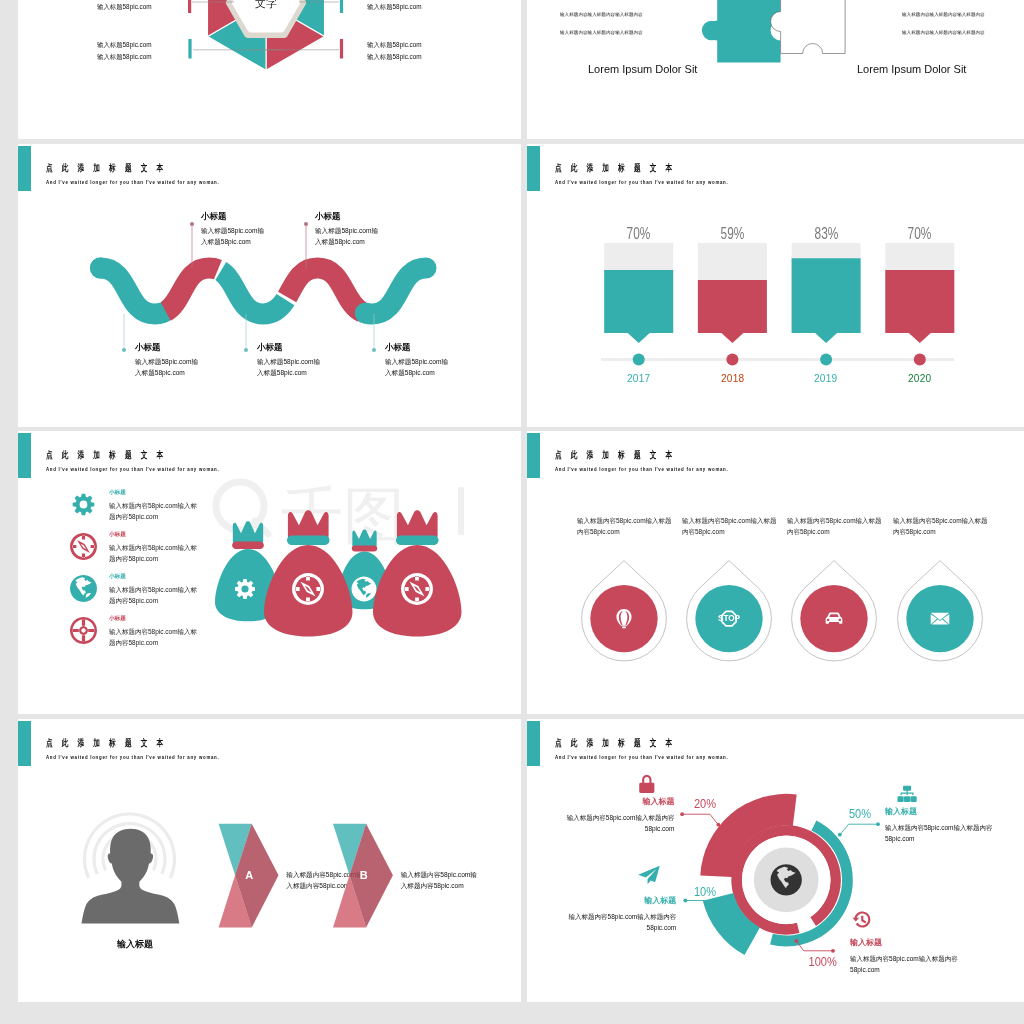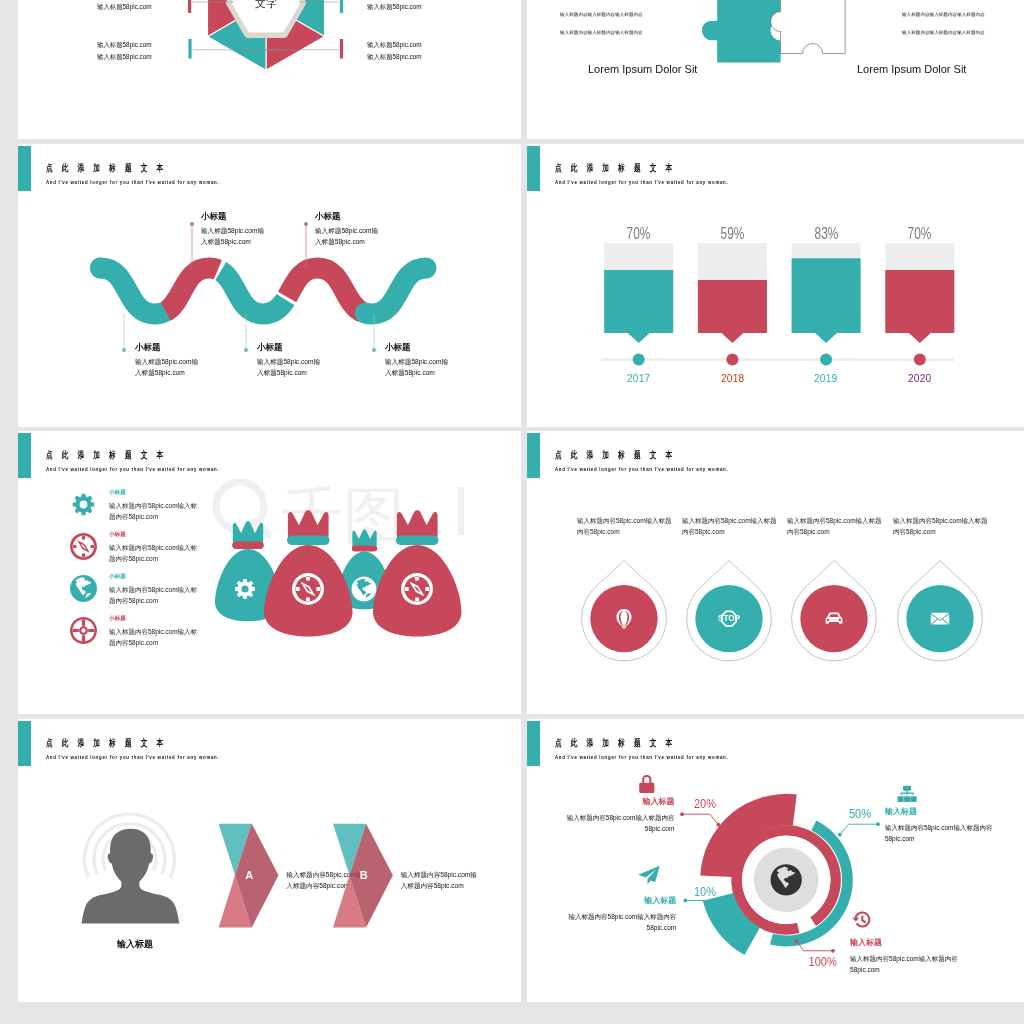--- a/index.html
+++ b/index.html
@@ -182,21 +182,21 @@
         <div class="bar-lbl" style="left: 77.2px; width: 69px;">小标题</div>
         <div class="bar-yr" style="left: 77.2px; width: 69px; color: rgb(53, 175, 173);"><span>2017</span></div>
         <div class="bar-val" style="left: 170.9px; width: 69px;"><span>59%</span></div>
         <div class="bar-lbl" style="left: 170.9px; width: 69px;">小标题</div>
         <div class="bar-yr" style="left: 170.9px; width: 69px; color: #c2410c;"><span>2018</span></div>
         <div class="bar-val" style="left: 264.6px; width: 69px;"><span>83%</span></div>
         <div class="bar-lbl" style="left: 264.6px; width: 69px;">小标题</div>
         <div class="bar-yr" style="left: 264.6px; width: 69px; color: rgb(53, 175, 173);"><span>2019</span></div>
         <div class="bar-val" style="left: 358.3px; width: 69px;"><span>70%</span></div>
         <div class="bar-lbl" style="left: 358.3px; width: 69px;">小标题</div>
-        <div class="bar-yr" style="left: 358.3px; width: 69px; color: #701a75;"><span>2020</span></div>
+        <div class="bar-yr" style="left: 358.3px; width: 69px; color: #15803d;"><span>2020</span></div>
       </div>
   </div>
 
   <div class="slide c0 r2">
     <div class="hdr-bar"></div>
     <div class="hdr-title">点 此 添 加 标 题 文 本</div>
     <div class="hdr-sub">And I've waited longer for you than I've waited for any woman.</div>
     <svg width="503" height="283" viewBox="0 0 503 283">
       <defs>
         <symbol id="bag" viewBox="0 0 200 210">

